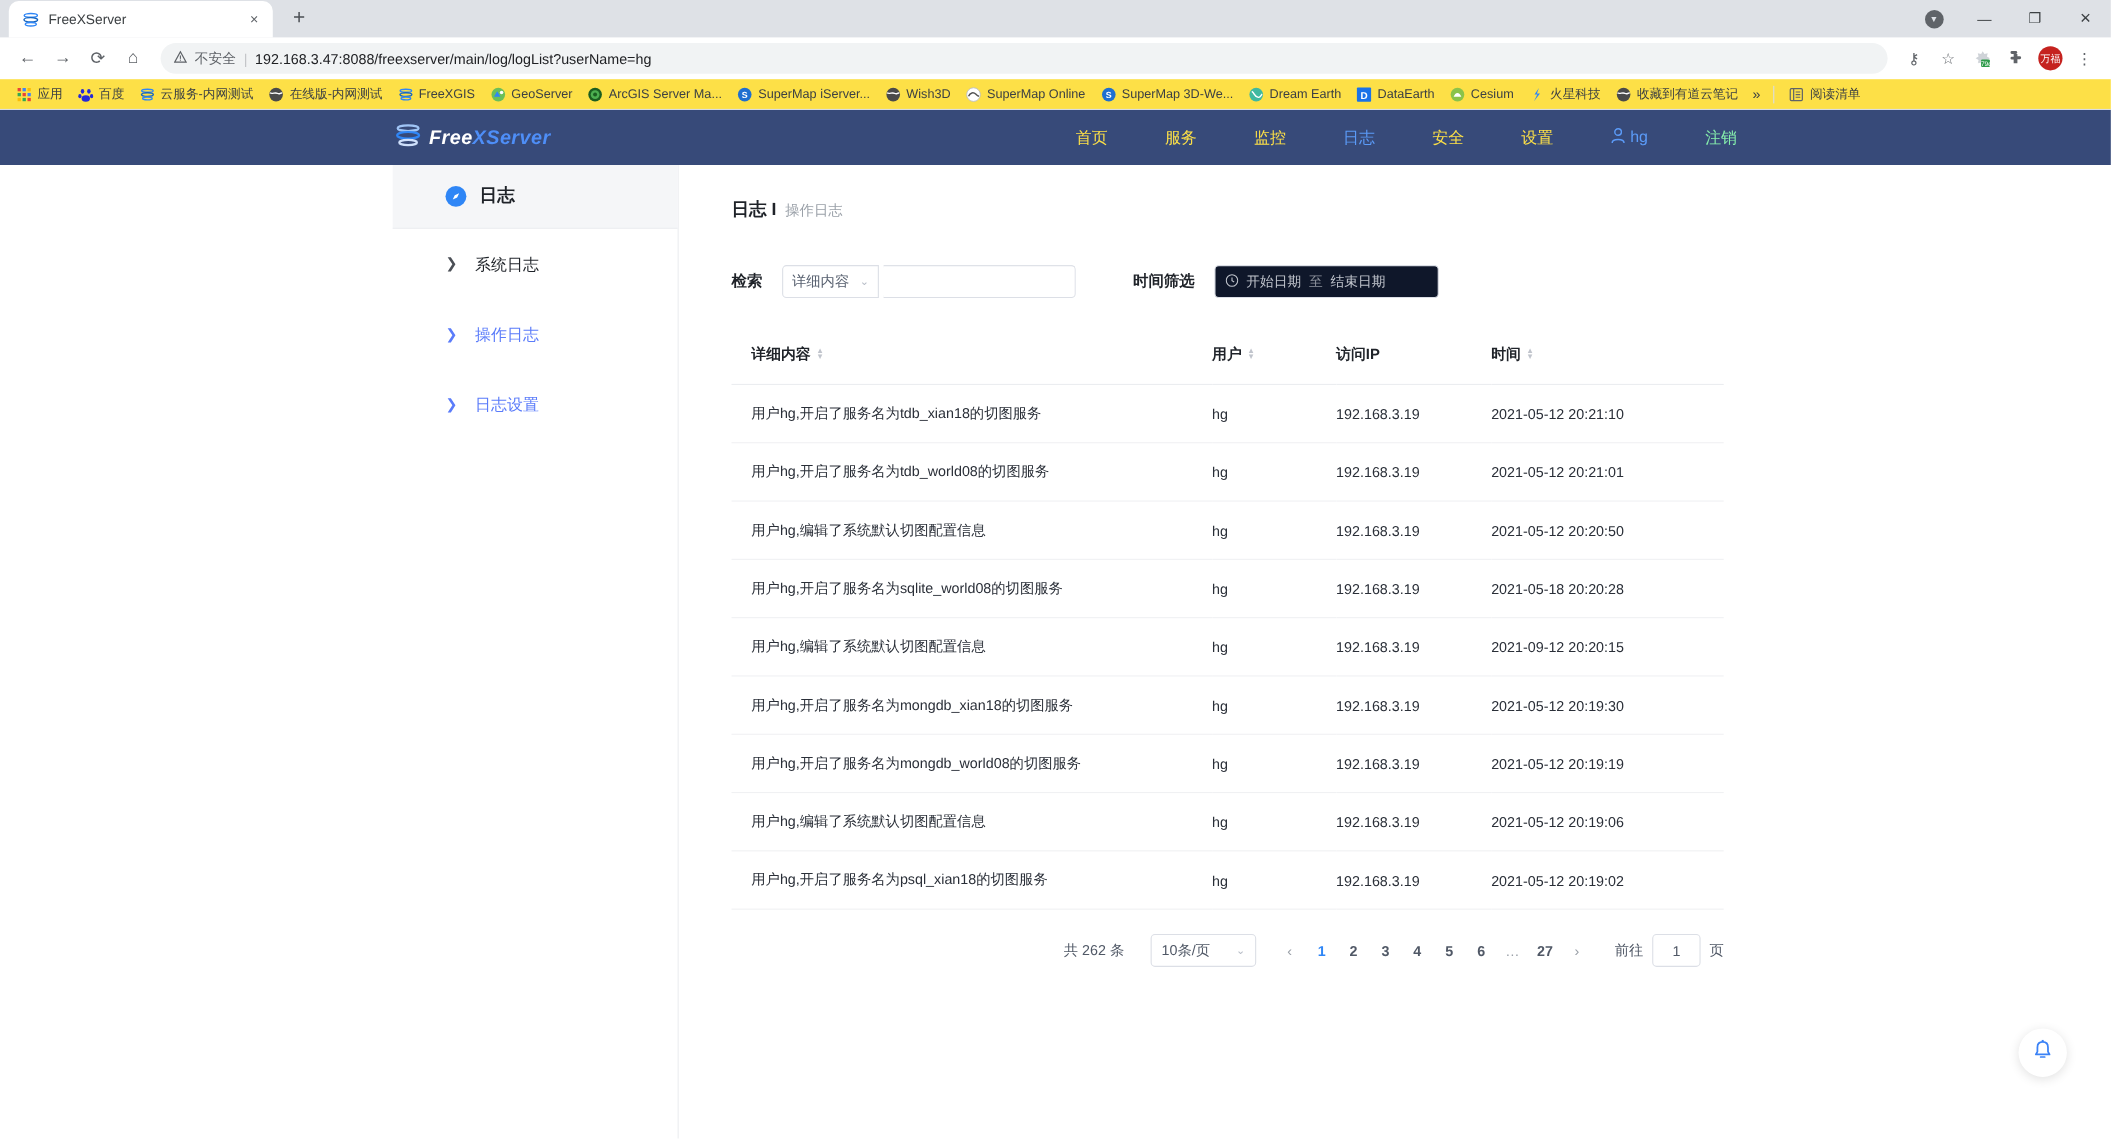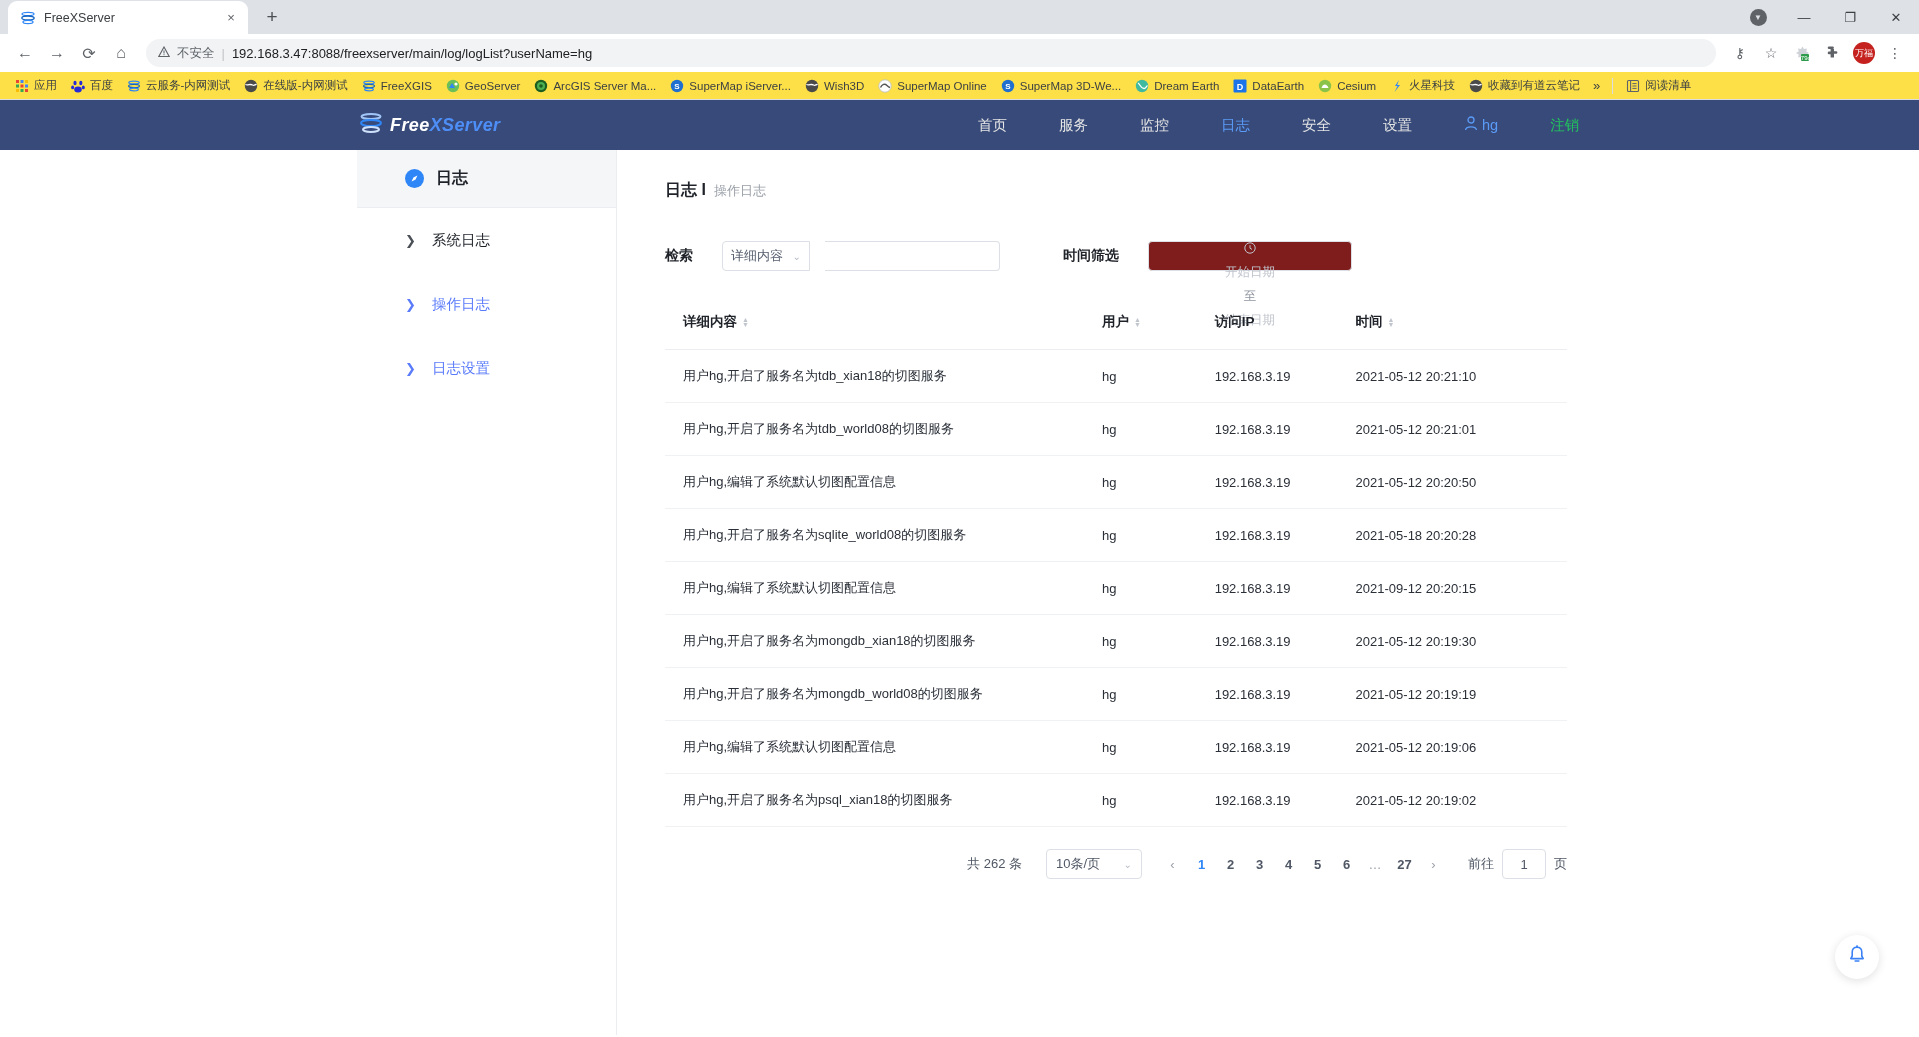--- a/index.html
+++ b/index.html
@@ -97,25 +97,25 @@
     display: flex; align-items: center; position: relative;
   }
   .logo { position: absolute; left: 358px; display: flex; align-items: center; gap: 6px; }
   .logo-text { font-size: 18px; font-weight: bold; font-style: italic; letter-spacing: .4px; }
   .logo-text .w { color: #ffffff; }
   .logo-text .b { color: #4e8ef7; }
   .navmenu {
     position: absolute; left: 952px; display: flex; align-items: center; gap: 0;
   }
   .navitem {
-    color: #e5e5e5; font-size: 14.5px; padding: 0 26px; white-space: nowrap;
+    color: #fde047; font-size: 14.5px; padding: 0 26px; white-space: nowrap;
   }
   .navitem.active { color: #5b9bf8; }
   .navitem.user { color: #5b9bf8; display: flex; align-items: center; gap: 4px; }
-  .navitem.logout { color: #22c55e; }
+  .navitem.logout { color: #86efac; }
 
   .body-wrap { display: flex; height: 885px; }
 
   .sidebar {
     width: 260px; margin-left: 357px; background: #ffffff;
     border-right: 1px solid #ebedf0; height: 885px;
   }
   .sb-head {
     height: 58px; background: #f5f6f8; display: flex; align-items: center;
     padding-left: 48px; gap: 12px; border-bottom: 1px solid #ebedf0;
@@ -133,38 +133,38 @@
   .sb-chevron { font-size: 13px; color: #8a8f99; }
   .sb-item.sys .sb-label { color: #1f2329; }
   .sb-item.sys .sb-chevron { color: #4b4f56; }
   .sb-item.lnk .sb-label, .sb-item.lnk .sb-chevron { color: #5b7cfa; }
 
   .content { flex: 1; padding: 30px 0 0 48px; }
   .crumb { display: flex; align-items: baseline; gap: 8px; margin-bottom: 40px; }
   .crumb-main { font-size: 16px; font-weight: 700; color: #1f2329; }
   .crumb-sub { font-size: 13px; color: #9aa0a8; }
 
-  .filters { display: flex; align-items: center; gap: 15px; margin-bottom: 24px; }
+  .filters { display: flex; align-items: center; gap: 4px; margin-bottom: 24px; }
   .flabel { font-size: 14px; color: #1f2329; font-weight: 600; margin-right: 14px; }
   .select {
     width: 88px; height: 30px; border: 1px solid #dcdfe6; border-radius: 4px 0 0 4px;
     display: flex; align-items: center; justify-content: space-between; padding: 0 8px;
     font-size: 13px; color: #555e6d; background: #fff;
   }
   .sel-chev { color: #b6bcc6; font-size: 10px; }
   .search-input {
     width: 175px; height: 30px; border: 1px solid #dcdfe6; border-left: none;
     border-radius: 0 4px 4px 0; background: #fff; padding: 0 10px;
     font-size: 13px; color: #1f2329;
   }
   .flabel2 { font-size: 14px; color: #1f2329; font-weight: 600; margin: 0 14px 0 48px; }
   .daterange {
     width: 204px; height: 30px; border: 1px solid #dcdfe6; border-radius: 4px;
     display: flex; align-items: center; padding: 0 9px; gap: 7px;
-    font-size: 12.5px; color: #c0c4cc; background: #7f1d1d; flex-direction: column;
+    font-size: 12.5px; color: #c0c4cc; background: #0f172a;
   }
   .clock-ico { font-size: 12px; color: #c0c4cc; }
   .dr-sep { color: #8f949e; }
 
   table.logtbl { width: 902px; border-collapse: collapse; background: #fff; }
   table.logtbl thead th {
     text-align: left; font-size: 13.5px; color: #1f2329; font-weight: 600;
     padding: 18px 0 18px 0; border-bottom: 1px solid #ebedf0; background: #fff;
   }
   .th-inner { display: inline-flex; align-items: center; gap: 5px; }

